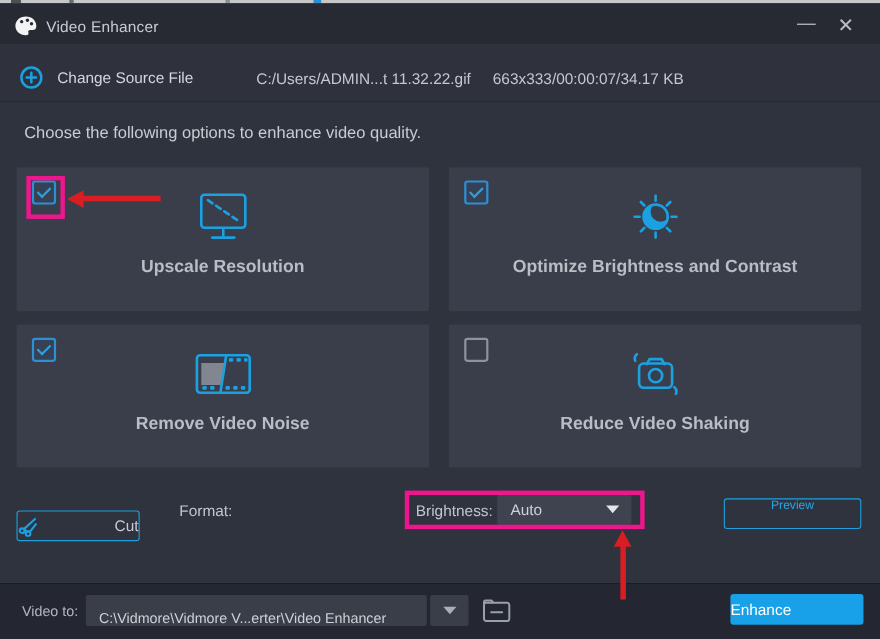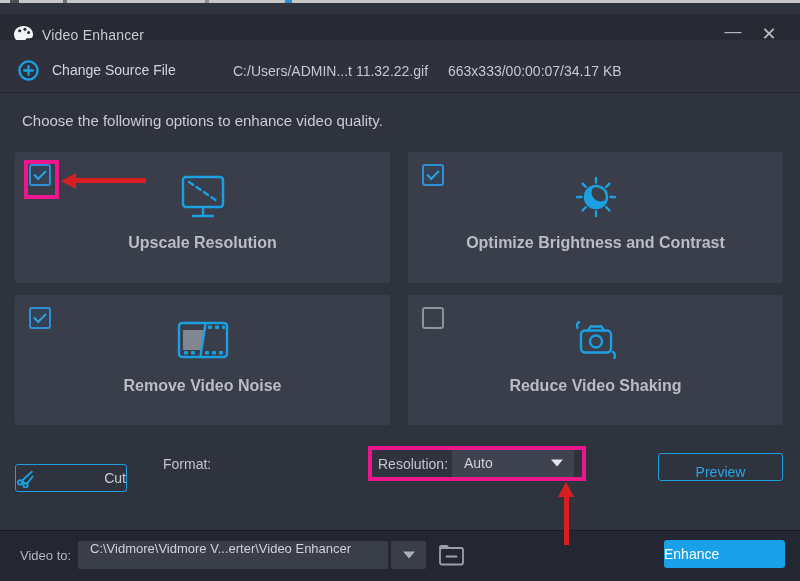--- a/index.html
+++ b/index.html
@@ -5,21 +5,21 @@
   * { margin:0; padding:0; box-sizing:border-box; }
   html,body { background:#17181d; }
   #app {
     position:relative; width:800px; height:581px; overflow:hidden;
     font-family:"Liberation Sans", sans-serif;
     background:#2f333e;
   }
   
   .sliver { position:absolute; left:0; top:0; width:800px; height:3px; background:#c7c7c7; }
   .sliver .mark { position:absolute; top:0; height:3px; }
-  .titlebar { position:absolute; left:0; top:14px; width:800px; height:37px; background:#272a33; }
+  .titlebar { position:absolute; left:0; top:3px; width:800px; height:37px; background:#272a33; }
   .srcbar   { position:absolute; left:0; top:40px; width:800px; height:53px; background:#2f323d; border-bottom:1px solid #252831; }
   .mainband { position:absolute; left:0; top:93px; width:800px; height:437px; background:#2f333e; }
   .footer   { position:absolute; left:0; top:530px; width:800px; height:51px; background:#242731; border-top:1px solid #1a1c23; }
 
   
   .palette { position:absolute; left:13px; top:11px; width:21px; height:19px; }
   .win-title { position:absolute; left:42px; top:13px; font-size:14px; color:#c8cbd2; letter-spacing:.2px; }
   .win-btn { position:absolute; top:8px; width:34px; height:24px; color:#b9bcc4; text-align:center; cursor:default; }
   .btn-min { left:716px; font-size:17px; line-height:20px; }
   .btn-close { left:752px; font-size:18px; line-height:24px; }
@@ -55,26 +55,26 @@
   .lbl { position:absolute; font-size:14px; color:#c2c5cc; }
   .lbl-format { left:163px; top:456px;text-align:right; }
   .dd { position:absolute; background:#3f4350; border-radius:2px; color:#ced1d7; font-size:14px;
     display:flex; align-items:center; padding:0 12px; }
   .dd-format { left:218px; top:447px; width:112px; height:30px; }
   .dd-resolution { left:452px; top:449px; width:122px; height:28px; }
   .tri-down { width:0; height:0; border-left:6px solid transparent; border-right:6px solid transparent;
     border-top:7px solid #e2e5ea; position:absolute; right:11px; top:50%; transform:translateY(-50%); }
   .lbl-resolution { left:378px; top:456px; }
   .btn-preview { position:absolute; left:658px; top:453px; width:125px; height:28px; border:1px solid #1f9fe0;
-    border-radius:3px; color:#2aa5e8; font-size:14px; display:flex; align-items:flex-end; justify-content:center; }
+    border-radius:3px; color:#2aa5e8; font-size:11px; display:flex; align-items:flex-start; justify-content:center; }
 
   
   .save-lbl { position:absolute; left:20px; top:548px; font-size:13px; color:#b3b7bf; }
   .save-field { position:absolute; left:78px; top:541px; width:310px; height:28px; background:#3a3e49;
-    color:#ced1d7; font-size:13px; display:flex; align-items:flex-start; padding:0 12px; border-radius:2px; }
+    color:#ced1d7; font-size:13px; display:flex; align-items:flex-end; padding:0 12px; border-radius:2px; }
   .save-dd { position:absolute; left:391px; top:541px; width:35px; height:28px; background:#3a3e49; border-radius:2px; }
   .save-dd .tri-down { border-top-color:#aab0ba; right:11px; }
   .folder-ico { position:absolute; left:438px; top:543px; width:27px; height:24px; }
   .btn-enhance { position:absolute; left:664px; top:540px; width:121px; height:28px; background:#18a0e8;
     border-radius:3px; color:#ffffff; font-size:14px; display:flex; align-items:center; justify-content:flex-start; }
 
   
   .pink-box { position:absolute; border:4px solid #ee168c; pointer-events:none; z-index:30; }
   .pink-1 { left:24px; top:160px; width:35px; height:39px; }
   .pink-2 { left:368px; top:446px; width:218px; height:35px; }
@@ -194,21 +194,21 @@
     <svg width="19" height="19" viewBox="0 0 24 24">
       <circle cx="5.2" cy="17" r="2.7" class="st" stroke-width="2"></circle>
       <circle cx="12" cy="20.5" r="2.7" class="st" stroke-width="2"></circle>
       <path d="M7.2 15.2 L20 3.5 M14 18.5 L21 9.5 M7.2 15.2 l4.5 3" class="st" stroke-width="2"></path>
     </svg>
     <span>Cut</span>
   </div>
 
   <div class="lbl lbl-format">Format:</div>
 
-  <div class="lbl lbl-resolution">Resolution:</div>
+  <div class="lbl lbl-resolution">Brightness:</div>
   <div class="dd dd-resolution">
     <span>Auto</span>
     <span class="tri-down"></span>
   </div>
 
   <div class="btn-preview">
     <span>Preview</span>
   </div>
 
   <div class="footer"></div>

